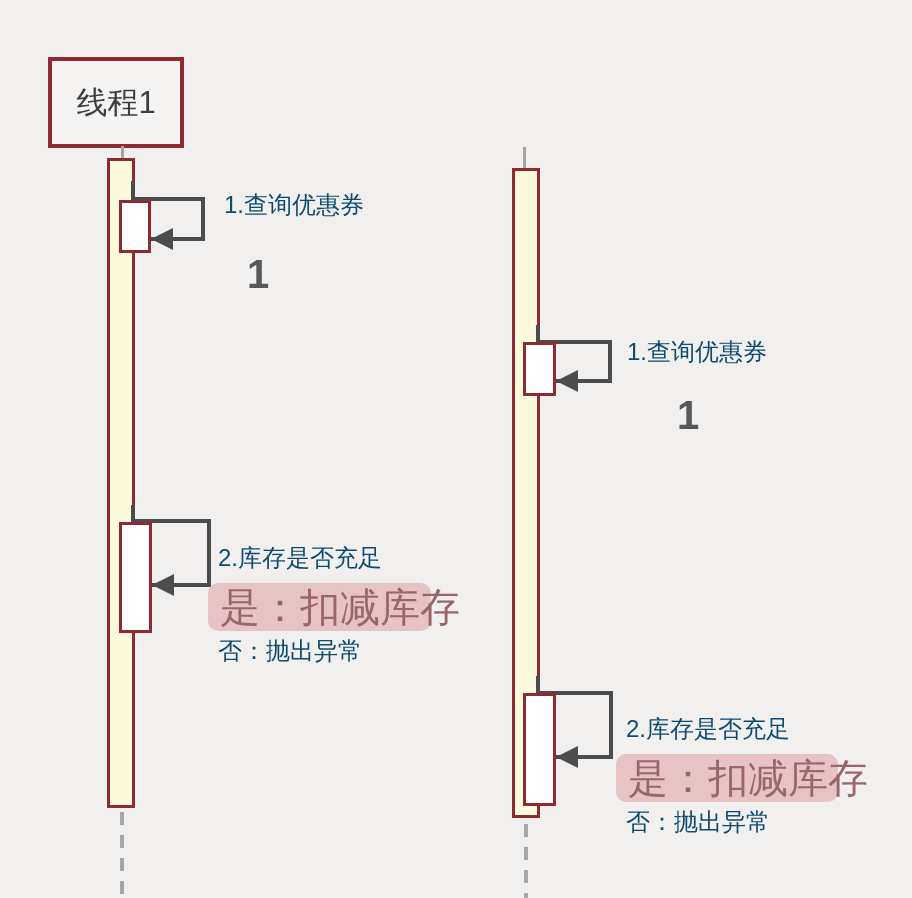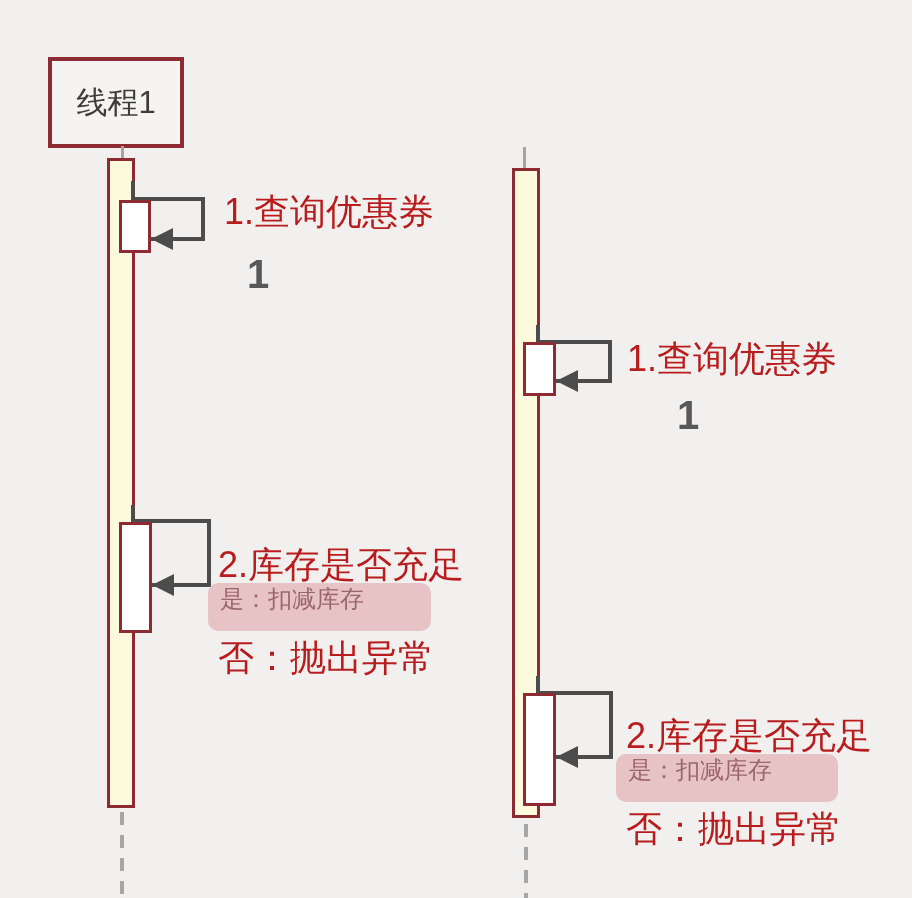--- a/index.html
+++ b/index.html
@@ -43,31 +43,31 @@
     border-top:11px solid transparent;
     border-bottom:11px solid transparent;
     border-right:22px solid #4c4c4c;
     z-index:4;
   }
   .dash{
     position:absolute;width:4px;
     background:repeating-linear-gradient(to bottom,#a6a6a6 0 13px,transparent 13px 23px);
   }
   .msg-label{
-    position:absolute;font-size:36px;color:#b91c1c;
+    position:absolute;font-size:24px;color:#0c4a6e;
     white-space:nowrap;line-height:1.15;
   }
   .seq-num{
     position:absolute;font-size:40px;font-weight:bold;color:#57585a;line-height:1.1;
   }
   .pill{
     position:absolute;box-sizing:border-box;
     background:#e7c3c6;border-radius:10px;
-    font-size:24px;color:#9b666b;
-    display:flex;
+    font-size:40px;color:#9b666b;
+    display:flex;align-items:center;
     padding:0 12px;white-space:nowrap;
     z-index:2;
   }
 </style>
 </head>
 <body>
 
 <div class="canvas">
 
   <div class="head" style="left:48px;top:57px;width:136px;height:91px;">

